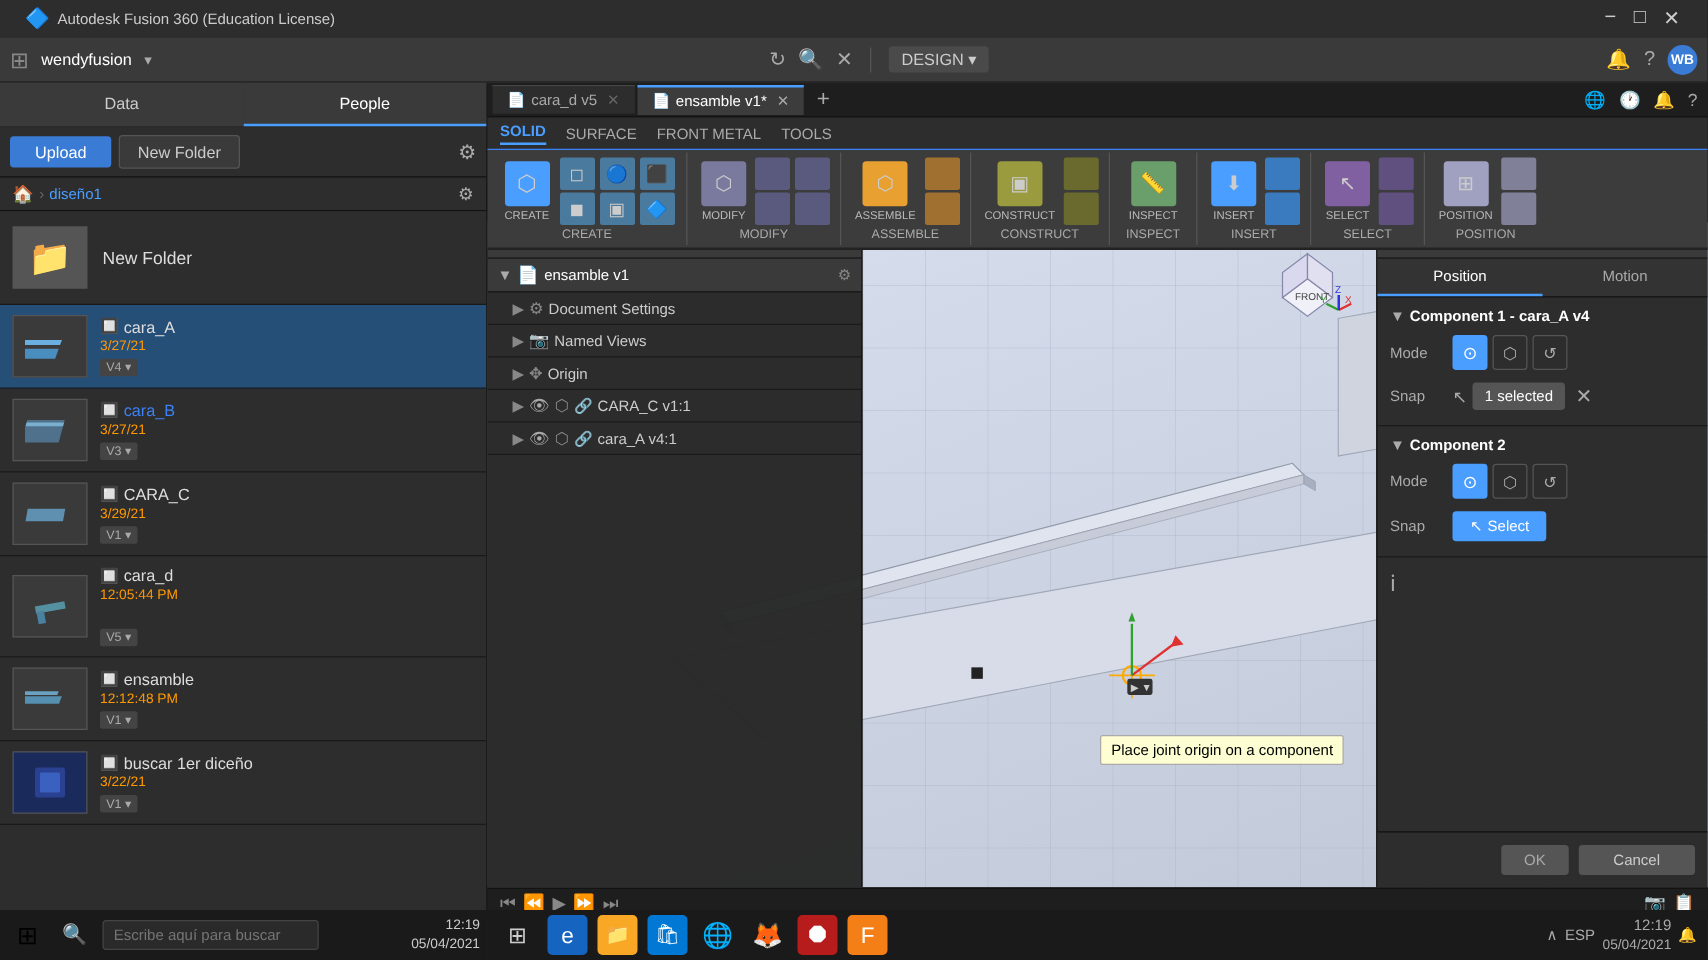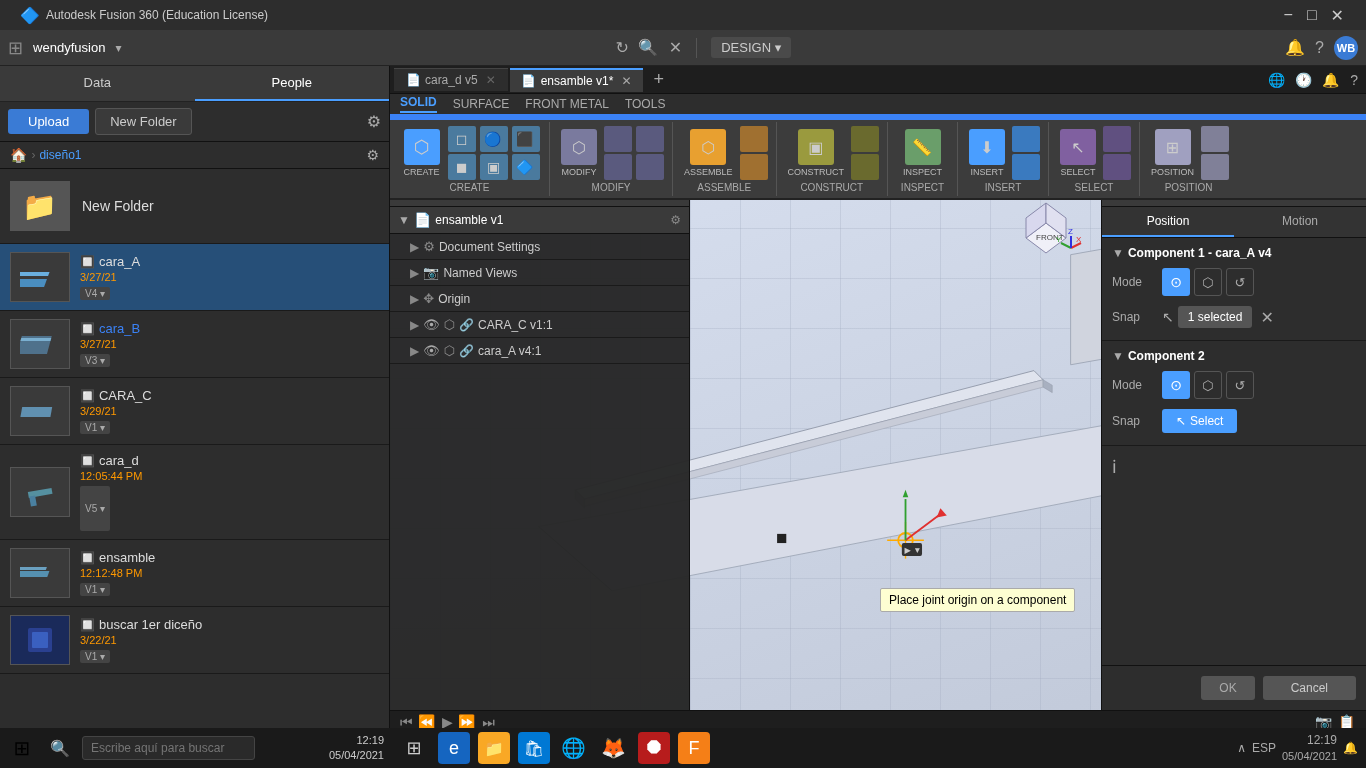--- a/index.html
+++ b/index.html
@@ -156,21 +156,21 @@
             <rect x="8" y="18" width="24" height="6" fill="#5590a0" transform="rotate(-10 20 20)"></rect>
             <rect x="10" y="24" width="6" height="10" fill="#4a80a0" transform="rotate(-10 13 29)"></rect>
           </svg>
       </div>
       <div style="flex:1;">
         <div style="display:flex;align-items:center;gap:4px;">
           <span style="color:#888;font-size:12px;">🔲</span>
           <span style="color:#ddd;font-size:13px;font-weight:500;">cara_d</span>
         </div>
         <div style="color:#f90;font-size:11px;margin-top:2px;">12:05:44 PM</div>
-        <div style="background:#444;color:#aaa;font-size:10px;padding:17px 5px;border-radius:2px;margin-top:4px;display:inline-block;">V5 ▾</div>
+        <div style="background:#444;color:#aaa;font-size:10px;padding:1px 5px;border-radius:2px;margin-top:21px;display:inline-block;">V5 ▾</div>
       </div>
     </div>
 
     <div class="file-item" style="display:flex;align-items:center;padding:8px 10px;border-bottom:1px solid #1a1a1a;cursor:pointer;gap:10px;">
       <div style="width:60px;height:50px;background:#3a3a3a;border:1px solid #555;flex-shrink:0;display:flex;align-items:center;justify-content:center;">
         <svg viewBox="0 0 40 40" width="40" height="40">
             <rect x="4" y="18" width="32" height="6" fill="#5590b0" transform="skewX(-20)"></rect>
             <rect x="4" y="14" width="28" height="3" fill="#6aa0c0" transform="skewX(-20)"></rect>
           </svg>
       </div>
@@ -217,21 +217,21 @@
       <span style="color:#aaa;margin-left:4px;cursor:pointer;">✕</span>
     </div>
     <span style="color:#aaa;font-size:18px;cursor:pointer;padding:0 8px;">+</span>
     <span style="flex:1;"></span>
     <span style="color:#aaa;cursor:pointer;font-size:14px;padding:0 4px;">🌐</span>
     <span style="color:#aaa;cursor:pointer;font-size:14px;padding:0 4px;">🕐</span>
     <span style="color:#aaa;cursor:pointer;font-size:14px;padding:0 4px;">🔔</span>
     <span style="color:#aaa;cursor:pointer;font-size:14px;padding:0 4px;">?</span>
   </div>
 
-  <div style="display:flex;align-items:center;height:26px;background:#2d2d2d;padding:0 10px;gap:16px;border-bottom:6px solid #3b82f6;">
+  <div style="display:flex;align-items:center;height:26px;background:#2d2d2d;padding:0 10px;gap:16px;border-bottom:1px solid #3b82f6;">
     <span style="color:#4a9eff;font-size:12px;cursor:pointer;font-weight:bold;border-bottom:2px solid #4a9eff;padding-bottom:2px;">SOLID</span>
     <span style="color:#aaa;font-size:12px;cursor:pointer;">SURFACE</span>
     <span style="color:#aaa;font-size:12px;cursor:pointer;">FRONT METAL</span>
     <span style="color:#aaa;font-size:12px;cursor:pointer;">TOOLS</span>
   </div>
 
   <div style="display:flex;align-items:stretch;background:#3c3c3c;border-bottom:2px solid #222;height:80px;padding:2px 0;overflow:hidden;">
 
     <div style="display:flex;flex-direction:column;align-items:center;border-right:1px solid #555;padding:4px 8px;min-width:160px;">
       <div style="display:flex;gap:4px;flex:1;align-items:center;">

